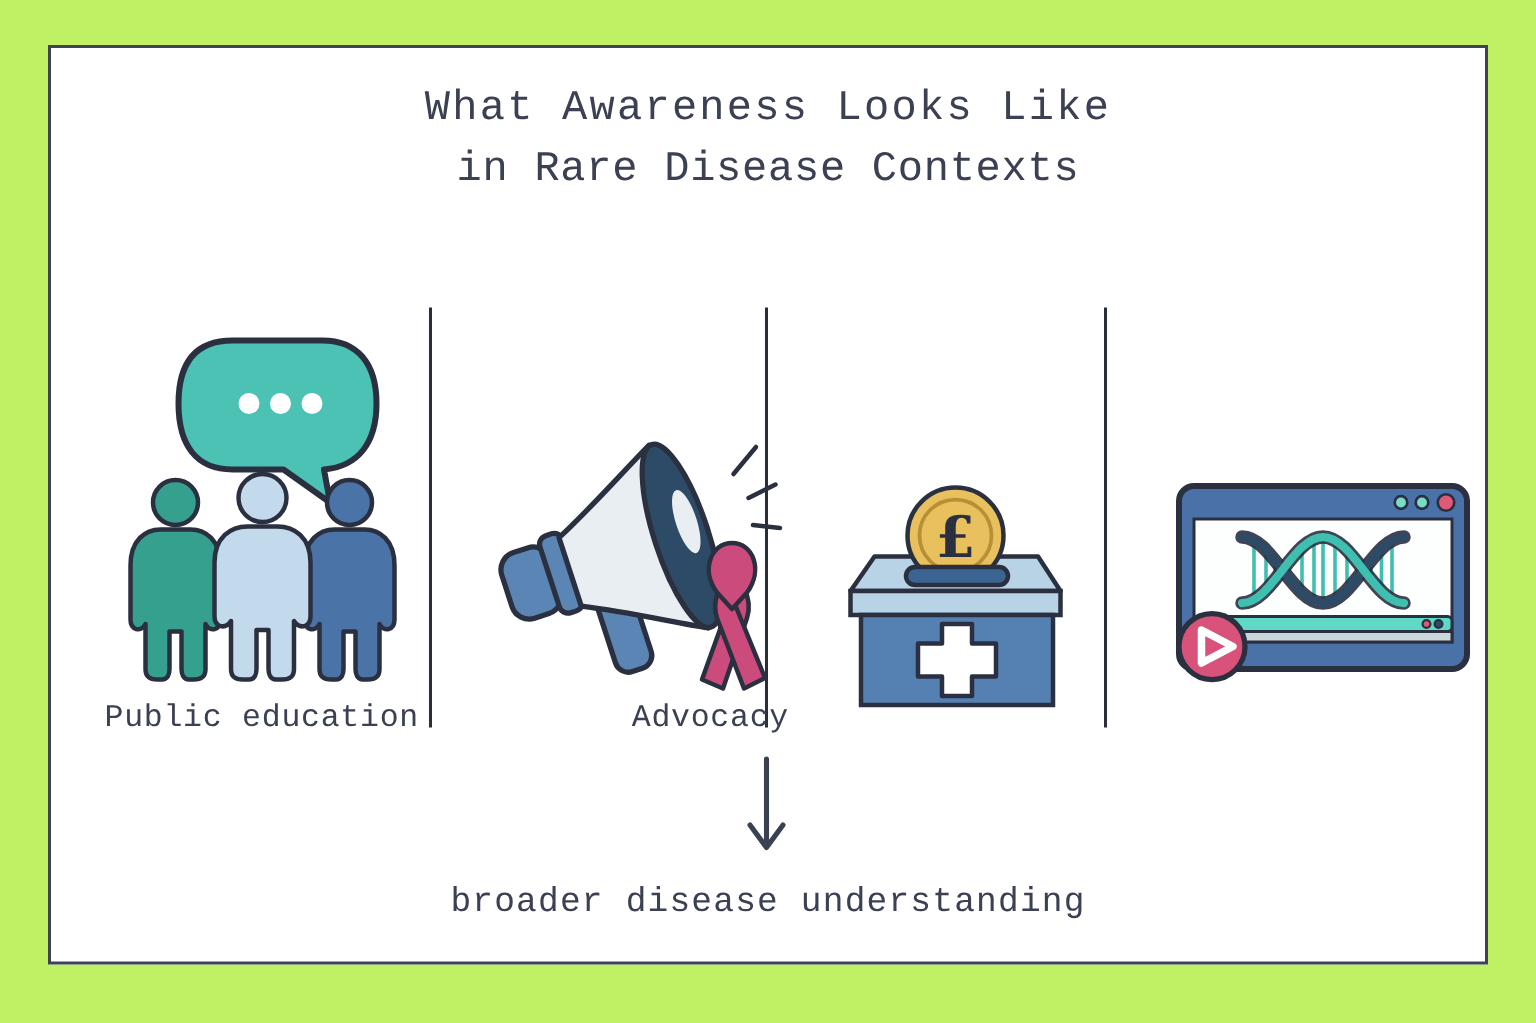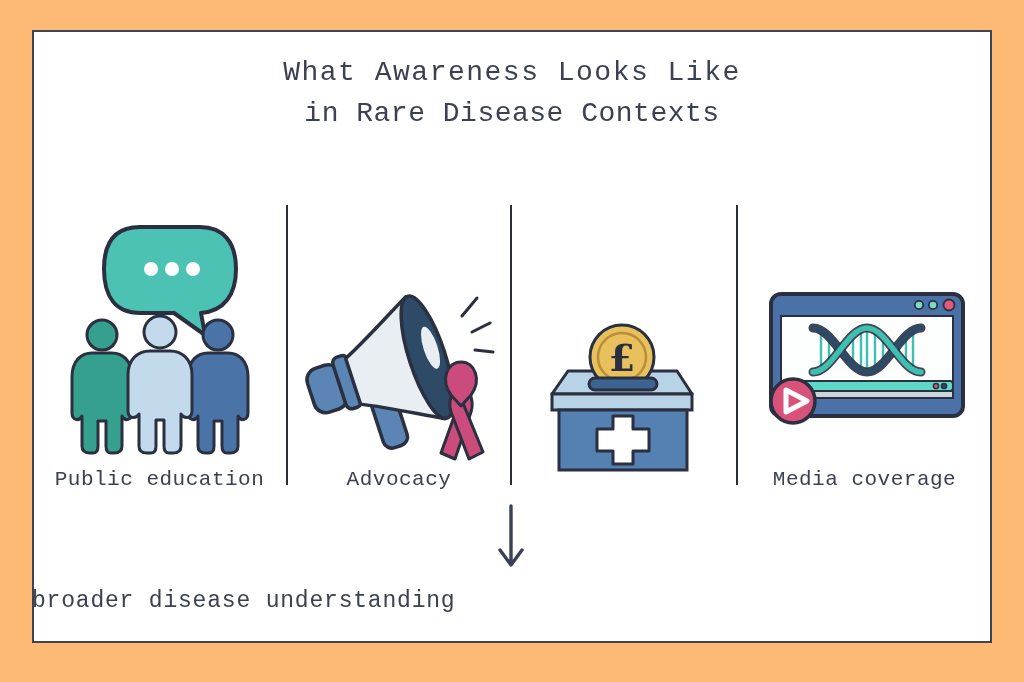--- a/index.html
+++ b/index.html
@@ -1,19 +1,19 @@
 <!DOCTYPE html>
 <html style="--c-ink: #2b3040; --c-text: #3b4152; --c-border: #3e4456; --c-divider: #2a2e38; --c-teal: #4cc2b4; --c-person-teal: #35a08e; --c-person-light: #c2daec; --c-person-blue: #4a74a8; --c-mega-blue: #5b85b5; --c-mega-body: #e9eef3; --c-mega-dark: #2d4a66; --c-ribbon: #cb4b7c; --c-box-lid: #b9d3e6; --c-box-body: #5580b2; --c-slot: #3c6492; --c-coin: #e8c15e; --c-coin-ring: #b98f35; --c-frame: #4a72a8; --c-dot-teal: #7adbc8; --c-dot-red: #e05a78; --c-dna-teal: #3fbfb0; --c-dna-navy: #2d4a66; --c-bar-teal: #5fd9c5; --c-bar-gray: #c9d6da; --c-play: #d8527a;"><head>
 <meta charset="utf-8">
 <style>
   html,body{margin:0;padding:0;background:#ffffff;}
   .canvas{
     position:relative;
     width:1024px;height:682px;
-    background:#fdba74;
+    background:#bef264;
     font-family:"Liberation Mono","DejaVu Sans Mono",monospace;
     color:var(--c-text,#3b4152);
     overflow:hidden;
   }
   .frame{
     position:absolute;left:32px;top:30px;width:956px;height:609px;
     border:2px solid var(--c-border,#3e4456);
     background:#ffffff;
   }
   .title-block{position:absolute;left:32px;top:54px;width:960px;text-align:center;}
@@ -23,42 +23,42 @@
   }
   .title-line2{
     font-size:28px;letter-spacing:0.5px;font-weight:400;
     color:var(--c-text,#3b4152);line-height:38px;margin-top:3px;
   }
   .figure-body{
     position:absolute;left:32px;top:195px;width:960px;height:300px;
     display:flex;flex-direction:row;
   }
   .column{display:flex;flex-direction:column;align-items:center;justify-content:flex-end;}
-  .col-1{flex:0 0 255px;}
-  .col-2{flex:0 0 224px;}
+  .col-1{flex:0 0 255px;padding-left:15px;}
+  .col-2{flex:0 0 224px;align-items:flex-end;}
   .col-3{flex:0 0 226px;}
   .col-4{flex:0 0 255px;}
   .icon-1{margin-bottom:6px;}
   .icon-2{margin-bottom:2px;}
   .icon-3{margin-bottom:16px;}
   .icon-4{margin-bottom:32px;}
   .col-label{
     font-size:21px;letter-spacing:0.5px;height:30px;line-height:30px;
     color:var(--c-text,#3b4152);text-align:center;white-space:nowrap;
   }
   .divider{
     position:absolute;top:205px;width:2px;height:280px;
     background:var(--c-divider,#2a2e38);
   }
   .divider-1{left:286px;}
   .divider-2{left:510px;}
   .divider-3{left:736px;}
   .arrow-wrap{position:absolute;left:496px;top:503px;width:30px;height:70px;}
   .footer-text{
-    position:absolute;left:32px;top:588px;width:960px;text-align:left;
+    position:absolute;left:32px;top:588px;width:960px;text-align:center;
     font-size:23px;letter-spacing:0.8px;color:var(--c-text,#3b4152);
   }
 
   
   svg .ink{stroke:var(--c-ink,#2b3040);}
   .f-bubble{fill:var(--c-teal,#4cc2b4);}
   .f-pteal{fill:var(--c-person-teal,#35a08e);}
   .f-plight{fill:var(--c-person-light,#c2daec);}
   .f-pblue{fill:var(--c-person-blue,#4a74a8);}
   .f-megablue{fill:var(--c-mega-blue,#5b85b5);}
@@ -207,21 +207,20 @@
         <rect class="f-barteal ink" stroke-width="2" x="16" y="93" width="172" height="10" rx="3"></rect>
         <rect class="f-bargray ink" stroke-width="2" x="16" y="103" width="172" height="7"></rect>
         <circle class="f-dotred ink" stroke-width="1.5" cx="171" cy="98" r="2.6"></circle>
         <circle class="f-megadark ink" stroke-width="1.5" cx="179" cy="98" r="2.6"></circle>
 
         <g>
           <circle class="f-play ink" stroke-width="3.5" cx="28" cy="113" r="22"></circle>
           <path fill="none" stroke="#ffffff" stroke-width="5" stroke-linejoin="round" d="M21,102 L42,113 L21,124 Z"></path>
         </g>
       </svg>
-      <div class="col-label">Media coverage</div>
     </div>
   </div>
 
   <div class="arrow-wrap">
     <svg width="30" height="70" viewBox="0 0 30 70">
       <path d="M15,3 V61 M4,47 L15,62 L26,47" fill="none" stroke="#3a4152" stroke-width="3.4" stroke-linecap="round" stroke-linejoin="round"></path>
     </svg>
   </div>
 
   <div class="footer-text">broader disease understanding</div>

